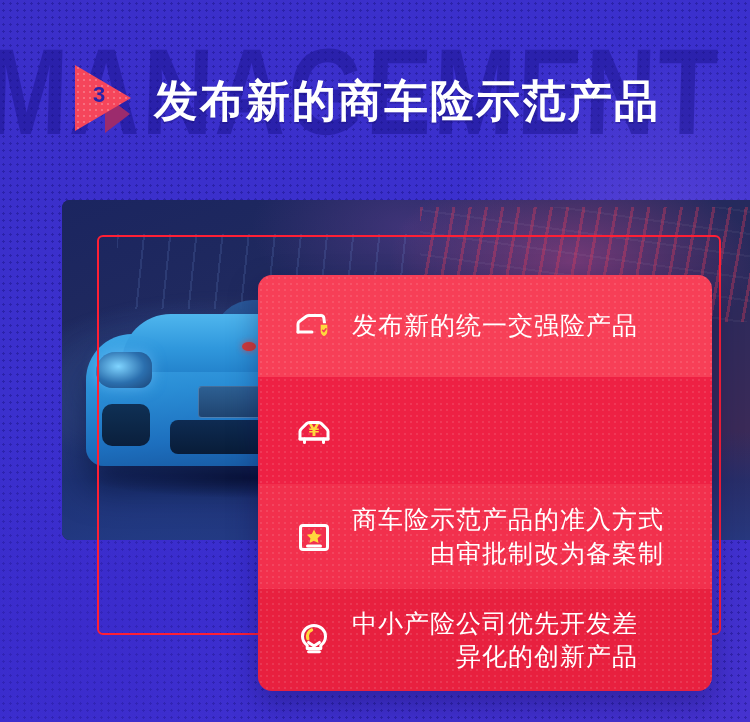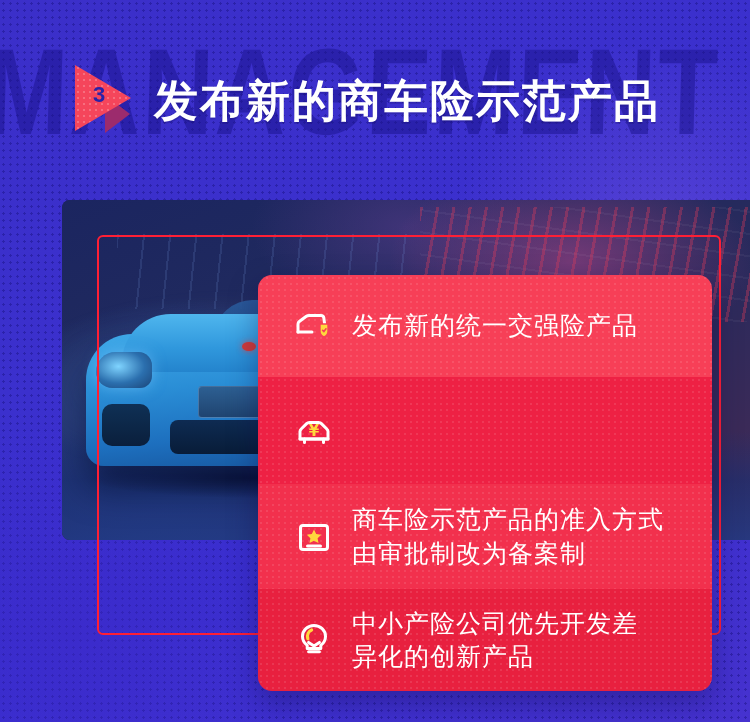--- a/index.html
+++ b/index.html
@@ -351,21 +351,21 @@
     z-index: 2;
     color: #ffffff;
     font-size: 25px;
     line-height: 1.33;
     letter-spacing: 1px;
     white-space: pre-line;
   }
   #row1 { height: 102px; background: #f73f57; }
   #row2 { height: 107px; background: #ee2144; }
   #row3 { height: 105px; background: #f2304d; }
-  #row4 { height: 102px; background: #e8203f; }
+  #row4 { height: 102px; background: #e8203f; text-align: right; }
 
   
   .ico svg { display: block; width: 100%; height: 100%; }
 </style>
 </head>
 <body>
 
 <div id="page">
 
   <div id="dots"></div>
@@ -426,21 +426,21 @@
       <div class="ico">
         <svg viewBox="0 0 40 40">
           <path d="M6 28 L6 20.5 C6 19.4 6.5 18.6 7.4 17.8 L12.6 12.6 C13.4 11.8 14.3 11.4 15.4 11.4 L24.6 11.4 C25.7 11.4 26.6 11.8 27.4 12.6 L32.6 17.8 C33.5 18.6 34 19.4 34 20.5 L34 28 Z" fill="none" stroke="#ffffff" stroke-width="3" stroke-linejoin="round"></path>
           <path d="M6 28 L34 28" fill="none" stroke="#ffffff" stroke-width="3" stroke-linecap="round"></path>
           <path d="M10.5 28 L10.5 31.5 M29.5 28 L29.5 31.5" fill="none" stroke="#ffffff" stroke-width="3" stroke-linecap="round"></path>
           <text x="20" y="25" text-anchor="middle" font-size="15" font-weight="bold" fill="#ffd83d" font-family="DejaVu Sans, sans-serif">¥</text>
         </svg>
       </div>
     </div>
 
-    <div class="row" id="row3" style="background: rgb(242, 48, 77);">
+    <div class="row" id="row3" style="background: rgb(242, 48, 77); text-align: right;">
       <div class="ico">
         <svg viewBox="0 0 40 40">
           <rect x="6.5" y="8.5" width="27" height="24" rx="2.5" fill="none" stroke="#ffffff" stroke-width="3"></rect>
           <path d="M20 12.5 L22.2 17 L27.2 17.7 L23.6 21.2 L24.5 26.1 L20 23.8 L15.5 26.1 L16.4 21.2 L12.8 17.7 L17.8 17 Z" fill="#ffd83d"></path>
           <path d="M13.5 29 L26.5 29" fill="none" stroke="#ffffff" stroke-width="3" stroke-linecap="round"></path>
         </svg>
       </div>
       <div class="txt">商车险示范产品的准入方式
 由审批制改为备案制</div>
     </div>

